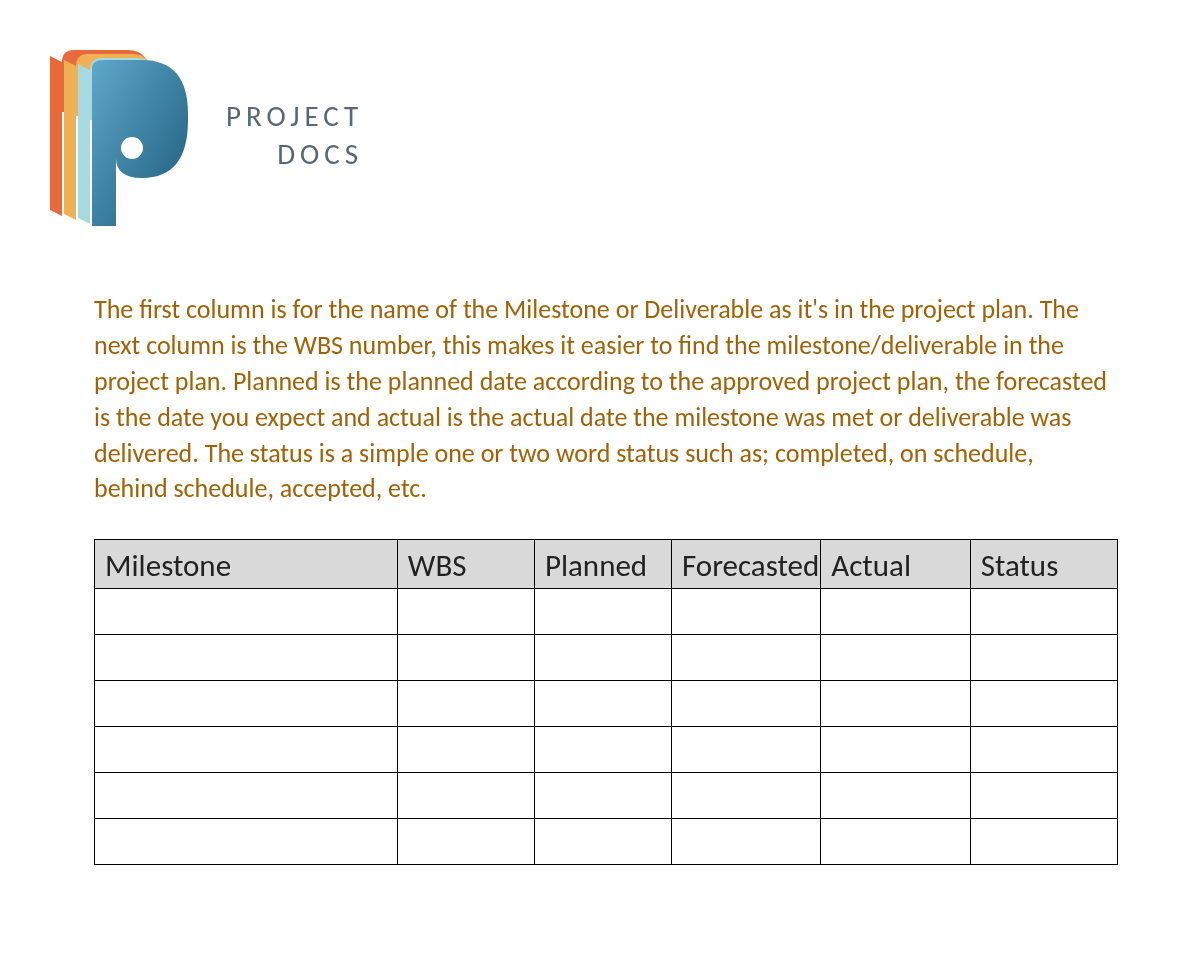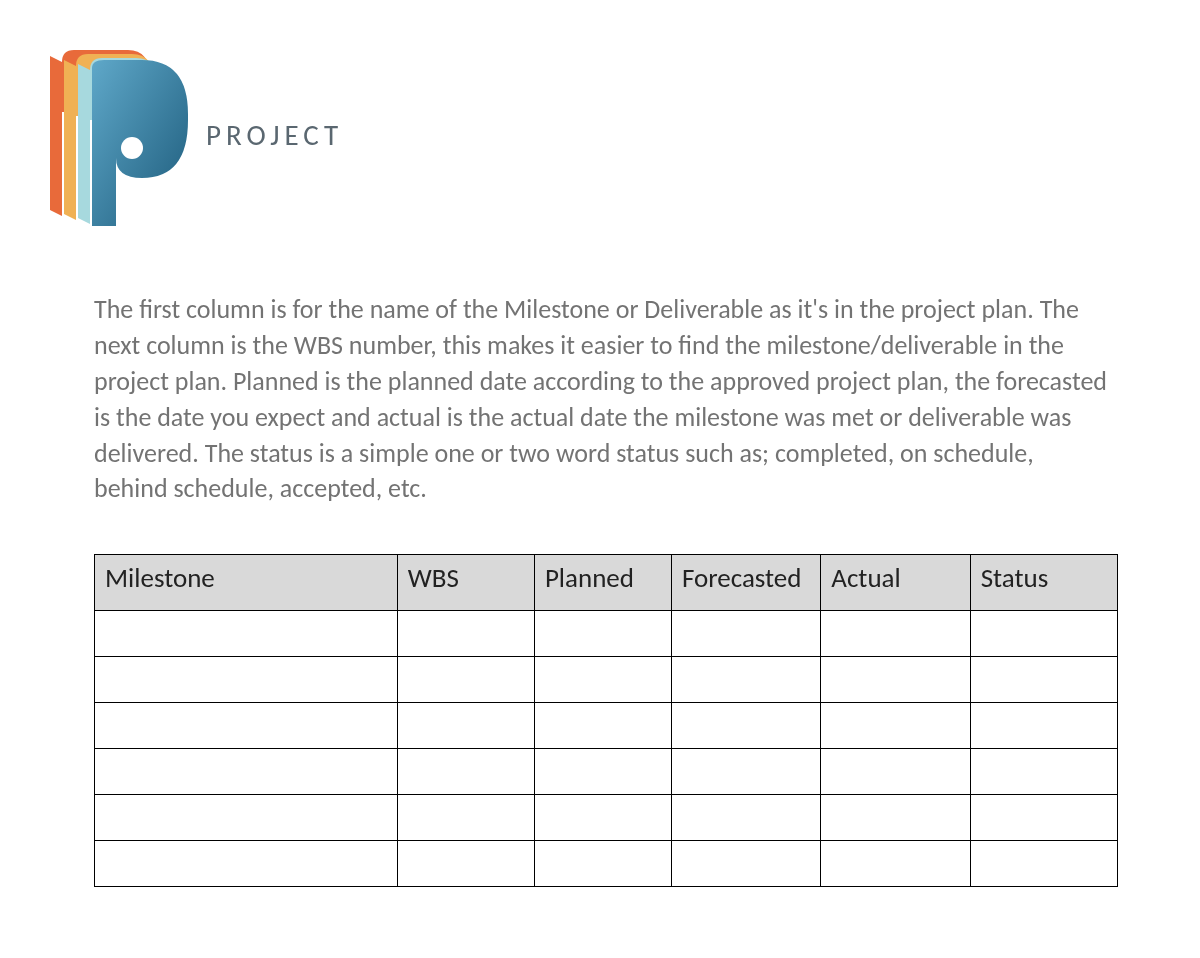--- a/index.html
+++ b/index.html
@@ -6,62 +6,62 @@
     body {
       font-family: Calibri, 'Segoe UI', Arial, sans-serif;
       background: #ffffff;
       width: 1200px;
       padding: 38px 50px 60px 50px;
       color: #222;
     }
     .header {
       display: flex;
       align-items: center;
-      gap: 16px;
+      gap: 36px;
       padding-left: 0;
       margin-bottom: 60px;
       text-align: right;
     }
     .logo {
       flex-shrink: 0;
     }
     .brand-text {
       color: #5a6770;
       font-size: 29px;
       letter-spacing: 5px;
       font-weight: 500;
       line-height: 1.32;
     }
     .description {
-      color: #737373;
+      color: #a16207;
       font-size: 26px;
       line-height: 1.38;
       padding: 0 40px 0 44px;
-      margin-bottom: 47px;
+      margin-bottom: 32px;
     }
     .table-wrap {
       padding: 0 32px 0 44px;
     }
     table {
       width: 100%;
       border-collapse: collapse;
       table-layout: fixed;
     }
     col.c-milestone { width: 29.6%; }
     col.c-wbs { width: 13.4%; }
     col.c-planned { width: 13.4%; }
     col.c-forecasted { width: 14.6%; }
     col.c-actual { width: 14.6%; }
     col.c-status { width: 14.4%; }
     th, td {
       border: 1px solid #000;
       font-weight: 400;
       text-align: left;
-      padding: 6px 10px 16px 10px;
-      font-size: 27px;
+      padding: 6px 10px 4px 10px;
+      font-size: 31px;
       height: 46px;
       vertical-align: middle;
       color: #222;
     }
     tr.header-row th {
       background: #d9d9d9;
     }
     tr.data-row td {
       background: #ffffff;
     }
@@ -82,20 +82,21 @@
           <stop offset="0%" stop-color="#5fa8c9"></stop>
           <stop offset="100%" stop-color="#1c5a7a"></stop>
         </linearGradient>
       </defs>
       <path d="M 42 30 L 42 188 L 66 188 L 66 120 Q 66 140 92 140 Q 138 140 138 82 L 138 76 Q 138 22 92 22 L 54 22 Q 42 22 42 30 Z M 72 110 Q 72 120 82 120 Q 92 120 92 110 Q 92 100 82 100 Q 72 100 72 110 Z" fill="url(#blueGrad)"></path>
       <circle cx="82" cy="110" r="11" fill="#ffffff"></circle>
     </svg>
   </div>
   <div class="brand-text">
     <div>PROJECT</div>
+    <div>DOCS</div>
   </div>
 </div>
 
 <p class="description">The first column is for the name of the Milestone or Deliverable as it's in the project plan.  The next column is the WBS number, this makes it easier to find the milestone/deliverable in the project plan.  Planned is the planned date according to the approved project plan, the forecasted is the date you expect and actual is the actual date the milestone was met or deliverable was delivered.  The status is a simple one or two word status such as; completed, on schedule, behind schedule, accepted, etc.</p>
 
 <div class="table-wrap">
   <table>
     <colgroup>
       <col class="c-milestone">
         <col class="c-wbs">

